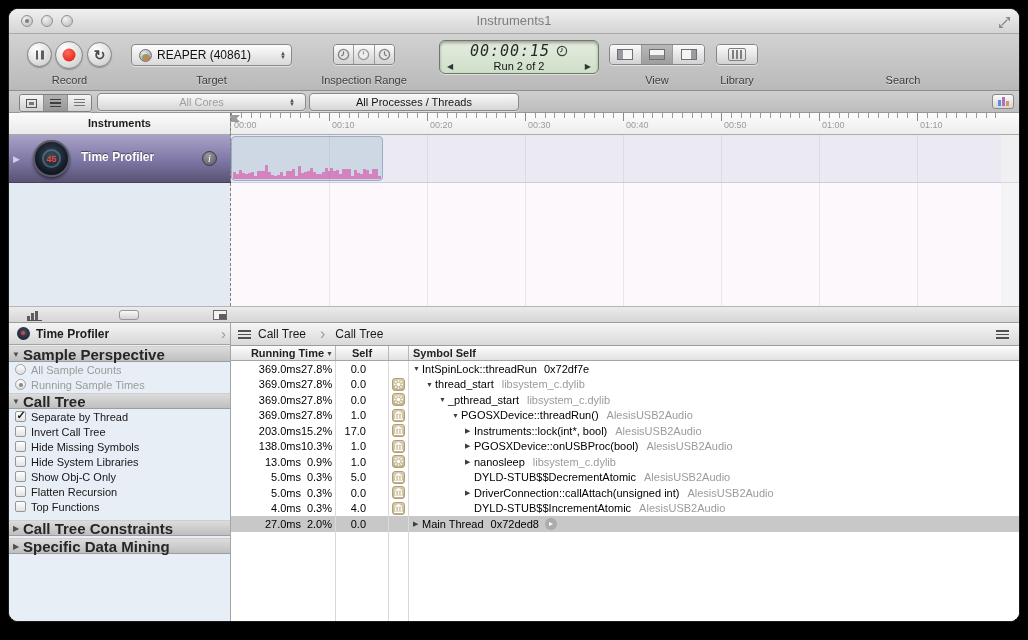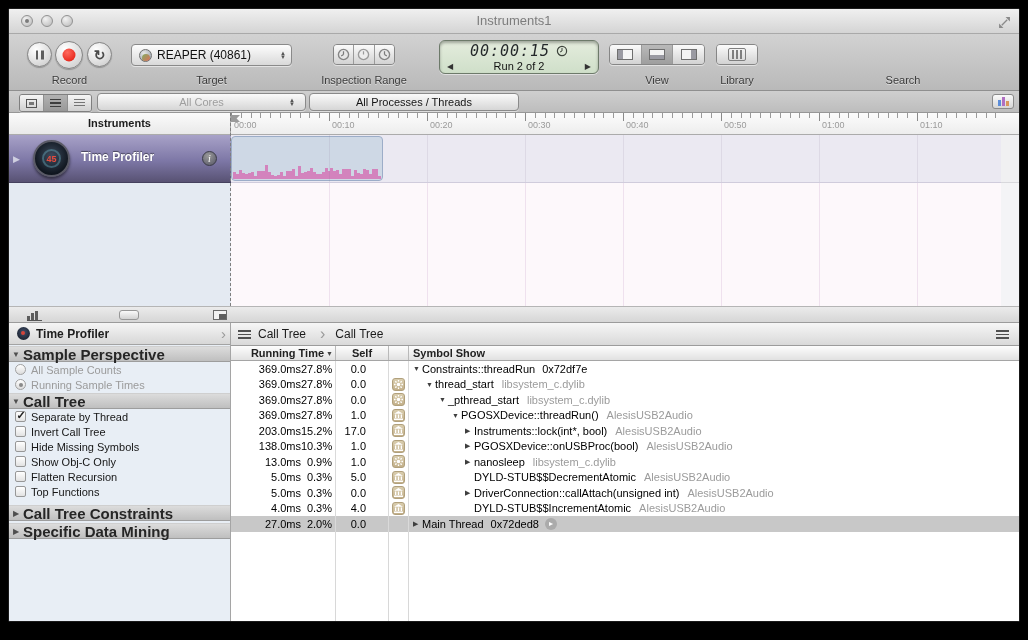--- a/index.html
+++ b/index.html
@@ -1,17 +1,17 @@
 <!DOCTYPE html>
 <html><head>
 <meta charset="utf-8">
 <style>
   html,body{margin:0;padding:0;background:#000;}
   .stage{position:relative;width:1028px;height:640px;background:#000;font-family:"Liberation Sans",sans-serif;overflow:hidden;}
-  .window{position:absolute;left:8px;top:8px;width:1012px;height:614px;border-radius:2px;overflow:hidden;background:#e8eef5;box-shadow:0 8px 30px rgba(0,0,0,.8);border:1px solid #1a1a1a;box-sizing:border-box;}
+  .window{position:absolute;left:8px;top:8px;width:1012px;height:614px;border-radius:10px;overflow:hidden;background:#e8eef5;box-shadow:0 8px 30px rgba(0,0,0,.8);border:1px solid #1a1a1a;box-sizing:border-box;}
   
   .titlebar{position:absolute;left:0;top:0;width:100%;height:25px;background:linear-gradient(180deg,#f0f0f0,#d4d4d4);border-bottom:1px solid #a9a9a9;box-sizing:border-box;}
   .tl{position:absolute;top:6px;width:12px;height:12px;border-radius:50%;background:radial-gradient(circle at 35% 30%,#f2f2f2,#b8b8b8);border:1px solid #929292;box-sizing:border-box;}
   .tl .dot{position:absolute;left:3px;top:3px;width:4px;height:4px;border-radius:50%;background:#7b7b7b;}
   .win-title{position:absolute;left:0;right:0;top:4px;text-align:center;font-size:13px;color:#7d7d7d;}
   .fs-icon{position:absolute;right:8px;top:6px;width:13px;height:13px;}
   
   .toolbar{position:absolute;left:0;top:25px;width:100%;height:57px;background:linear-gradient(180deg,#d2d2d2,#b9b9b9);border-bottom:1px solid #8f8f8f;box-sizing:border-box;}
   .tb-label{position:absolute;font-size:11px;color:#3c3c3c;text-align:center;top:40px;text-shadow:0 1px 0 rgba(255,255,255,.5);}
   .roundbtn{position:absolute;top:8px;border-radius:50%;background:radial-gradient(circle at 35% 28%,#ffffff,#c7c7c7);border:1px solid #858585;box-sizing:border-box;box-shadow:0 1px 1px rgba(0,0,0,.25);}
@@ -513,20 +513,24 @@
             <div class="optrow">
               <span class="chk"></span>
               <span class="lbl">Invert Call Tree</span>
             </div>
             <div class="optrow">
               <span class="chk"></span>
               <span class="lbl">Hide Missing Symbols</span>
             </div>
             <div class="optrow">
               <span class="chk"></span>
+              <span class="lbl">Hide System Libraries</span>
+            </div>
+            <div class="optrow">
+              <span class="chk"></span>
               <span class="lbl">Show Obj-C Only</span>
             </div>
             <div class="optrow">
               <span class="chk"></span>
               <span class="lbl">Flatten Recursion</span>
             </div>
             <div class="optrow">
               <span class="chk"></span>
               <span class="lbl">Top Functions</span>
             </div>
@@ -555,34 +559,34 @@
         <div class="thead">
           <span class="hc h-time">
               <span>Running Time</span>
               <span class="sort">▼</span>
             </span>
           <span class="hc h-self">
               <span>Self</span>
             </span>
           <span class="hc h-iconcol"></span>
           <span class="hc h-sym">
-              <span>Symbol Show</span>
+              <span>Symbol Self</span>
             </span>
         </div>
         <div class="rows" id="rows">
             <div class="trow">
               <span class="c-time">
                 <span class="ms">369.0ms</span>
                 <span class="pct">27.8%</span>
               </span>
               <span class="c-self">0.0</span>
               <span class="c-icon"></span>
               <span class="c-sym" style="padding-left: 4px;">
                 <span class="tri">▼</span>
-                <span class="nm">Constraints::threadRun</span>
+                <span class="nm">IntSpinLock::threadRun</span>
                 <span class="sfx">0x72df7e</span>
               </span>
             </div>
             <div class="trow">
               <span class="c-time">
                 <span class="ms">369.0ms</span>
                 <span class="pct">27.8%</span>
               </span>
               <span class="c-self">0.0</span>
               <span class="c-icon">

